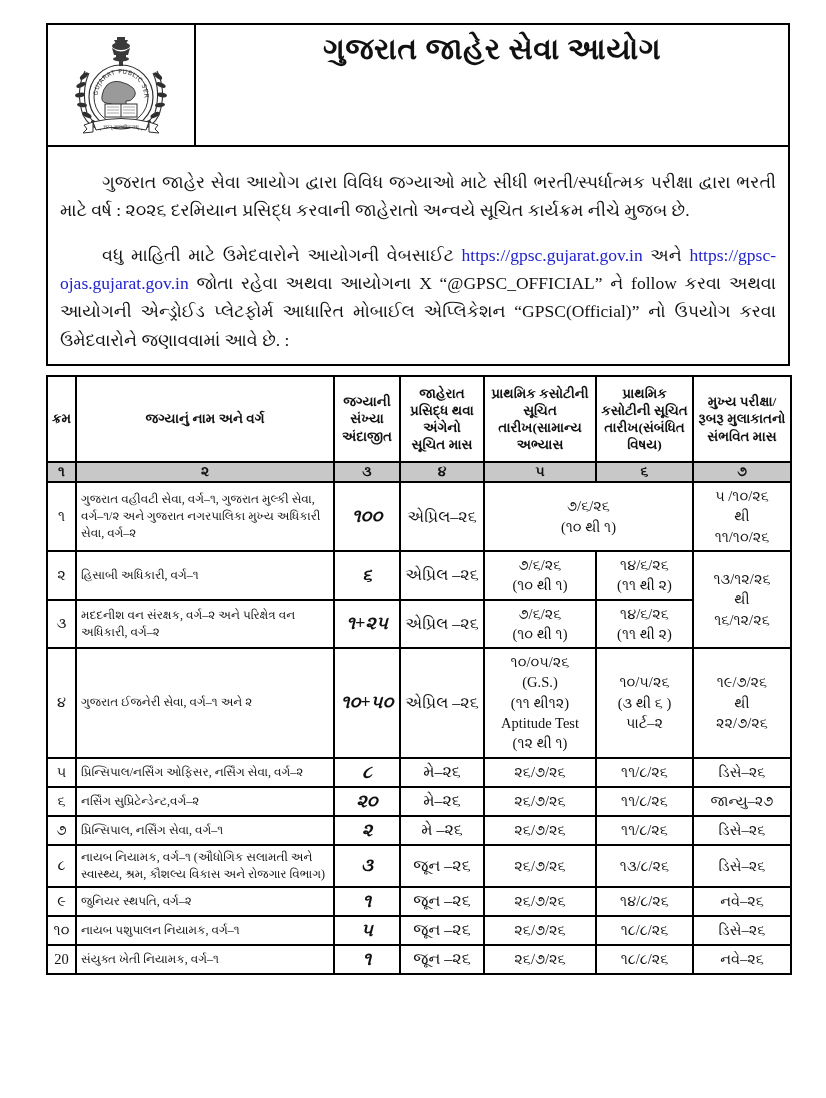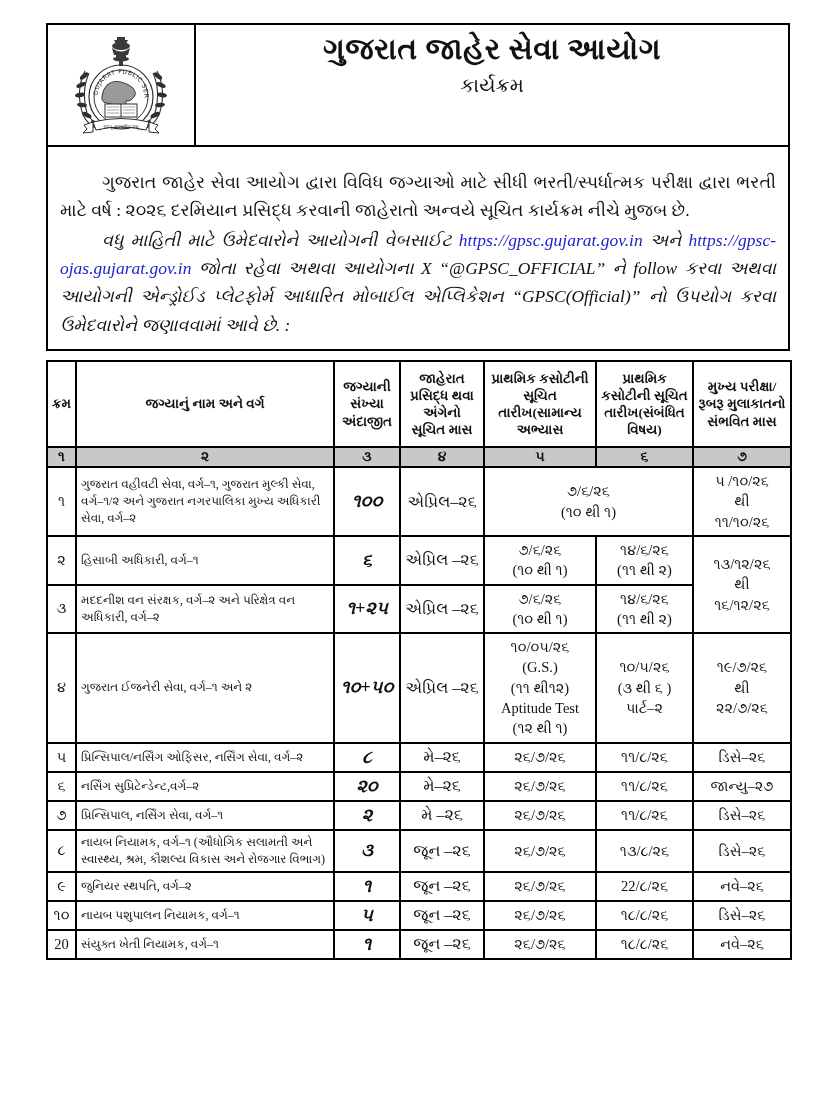--- a/index.html
+++ b/index.html
@@ -76,21 +76,21 @@
     padding: 21px 12px 10px 12px;
   }
   .para {
     font-size: 17.5px;
     line-height: 1.62;
     text-align: justify;
     text-justify: inter-word;
     text-indent: 42px;
     margin: 0;
   }
-  .para + .para { margin-top: 1px; font-style: italic; }
+  .para + .para { margin-top: 16px; }
   .link {
     color: #2222cc;
   }
 
   
   .tbl-wrap {
     margin-top: 9px;
     width: 100%;
   }
   table.schedule {
@@ -207,21 +207,20 @@
 
           <path d="M26 93 q28 -7 56 0 l-3 8 q-25 -6 -50 0 z" fill="#ffffff" stroke="#2f2f2f" stroke-width="1"></path>
           <text x="54" y="99.5" font-size="5.4" text-anchor="middle" font-family="DejaVu Sans, sans-serif" fill="#2f2f2f">चरन् सत्यशीलनाथ्</text>
           <path d="M26 93 l-9 3 l3 4 l-4 4 l10 -1 z" fill="#ffffff" stroke="#2f2f2f" stroke-width="1"></path>
           <path d="M82 93 l9 3 l-3 4 l4 4 l-10 -1 z" fill="#ffffff" stroke="#2f2f2f" stroke-width="1"></path>
         </svg>
       </div>
     </div>
     <div class="title-cell">
       <div class="main-title">ગુજરાત જાહેર સેવા આયોગ</div>
-      <div class="sub-title">કાર્યક્રમ</div>
     </div>
   </div>
 
   <div class="intro-box">
     <p class="para">ગુજરાત જાહેર સેવા આયોગ દ્વારા વિવિધ જગ્યાઓ માટે સીધી ભરતી/સ્પર્ધાત્મક પરીક્ષા દ્વારા ભરતી માટે વર્ષ : ૨૦૨૬ દરમિયાન પ્રસિદ્ધ કરવાની જાહેરાતો અન્વયે સૂચિત કાર્યક્રમ નીચે મુજબ છે.</p>
     <p class="para"><span>વધુ માહિતી માટે ઉમેદવારોને આયોગની વેબસાઈટ </span><span class="link" style="color: rgb(34, 34, 204);">https://gpsc.gujarat.gov.in</span><span> અને </span><span class="link" style="color: rgb(34, 34, 204);">https://gpsc-ojas.gujarat.gov.in</span><span> જોતા રહેવા અથવા આયોગના X “@GPSC_OFFICIAL” ને follow કરવા અથવા આયોગની એન્ડ્રોઈડ પ્લેટફોર્મ આધારિત મોબાઈલ એપ્લિકેશન “GPSC(Official)” નો ઉપયોગ કરવા ઉમેદવારોને જણાવવામાં આવે છે. :</span></p>
   </div>
 
   <div class="tbl-wrap">
     <table class="schedule">
@@ -324,21 +323,21 @@
             <td class="c-dt">૨૬/૭/૨૬</td>
             <td class="c-dt">૧૩/૮/૨૬</td>
             <td class="c-dt">ડિસે–૨૬</td>
           </tr>
           <tr>
             <td class="c-sr">૯</td>
             <td class="c-name">જુનિયર સ્થપતિ, વર્ગ–૨</td>
             <td class="c-num">૧</td>
             <td class="c-mon">જૂન –૨૬</td>
             <td class="c-dt">૨૬/૭/૨૬</td>
-            <td class="c-dt">22/૮/૨૬</td>
+            <td class="c-dt">૧૪/૮/૨૬</td>
             <td class="c-dt">નવે–૨૬</td>
           </tr>
           <tr>
             <td class="c-sr">૧૦</td>
             <td class="c-name">નાયબ પશુપાલન નિયામક, વર્ગ–૧</td>
             <td class="c-num">૫</td>
             <td class="c-mon">જૂન –૨૬</td>
             <td class="c-dt">૨૬/૭/૨૬</td>
             <td class="c-dt">૧૮/૮/૨૬</td>
             <td class="c-dt">ડિસે–૨૬</td>

